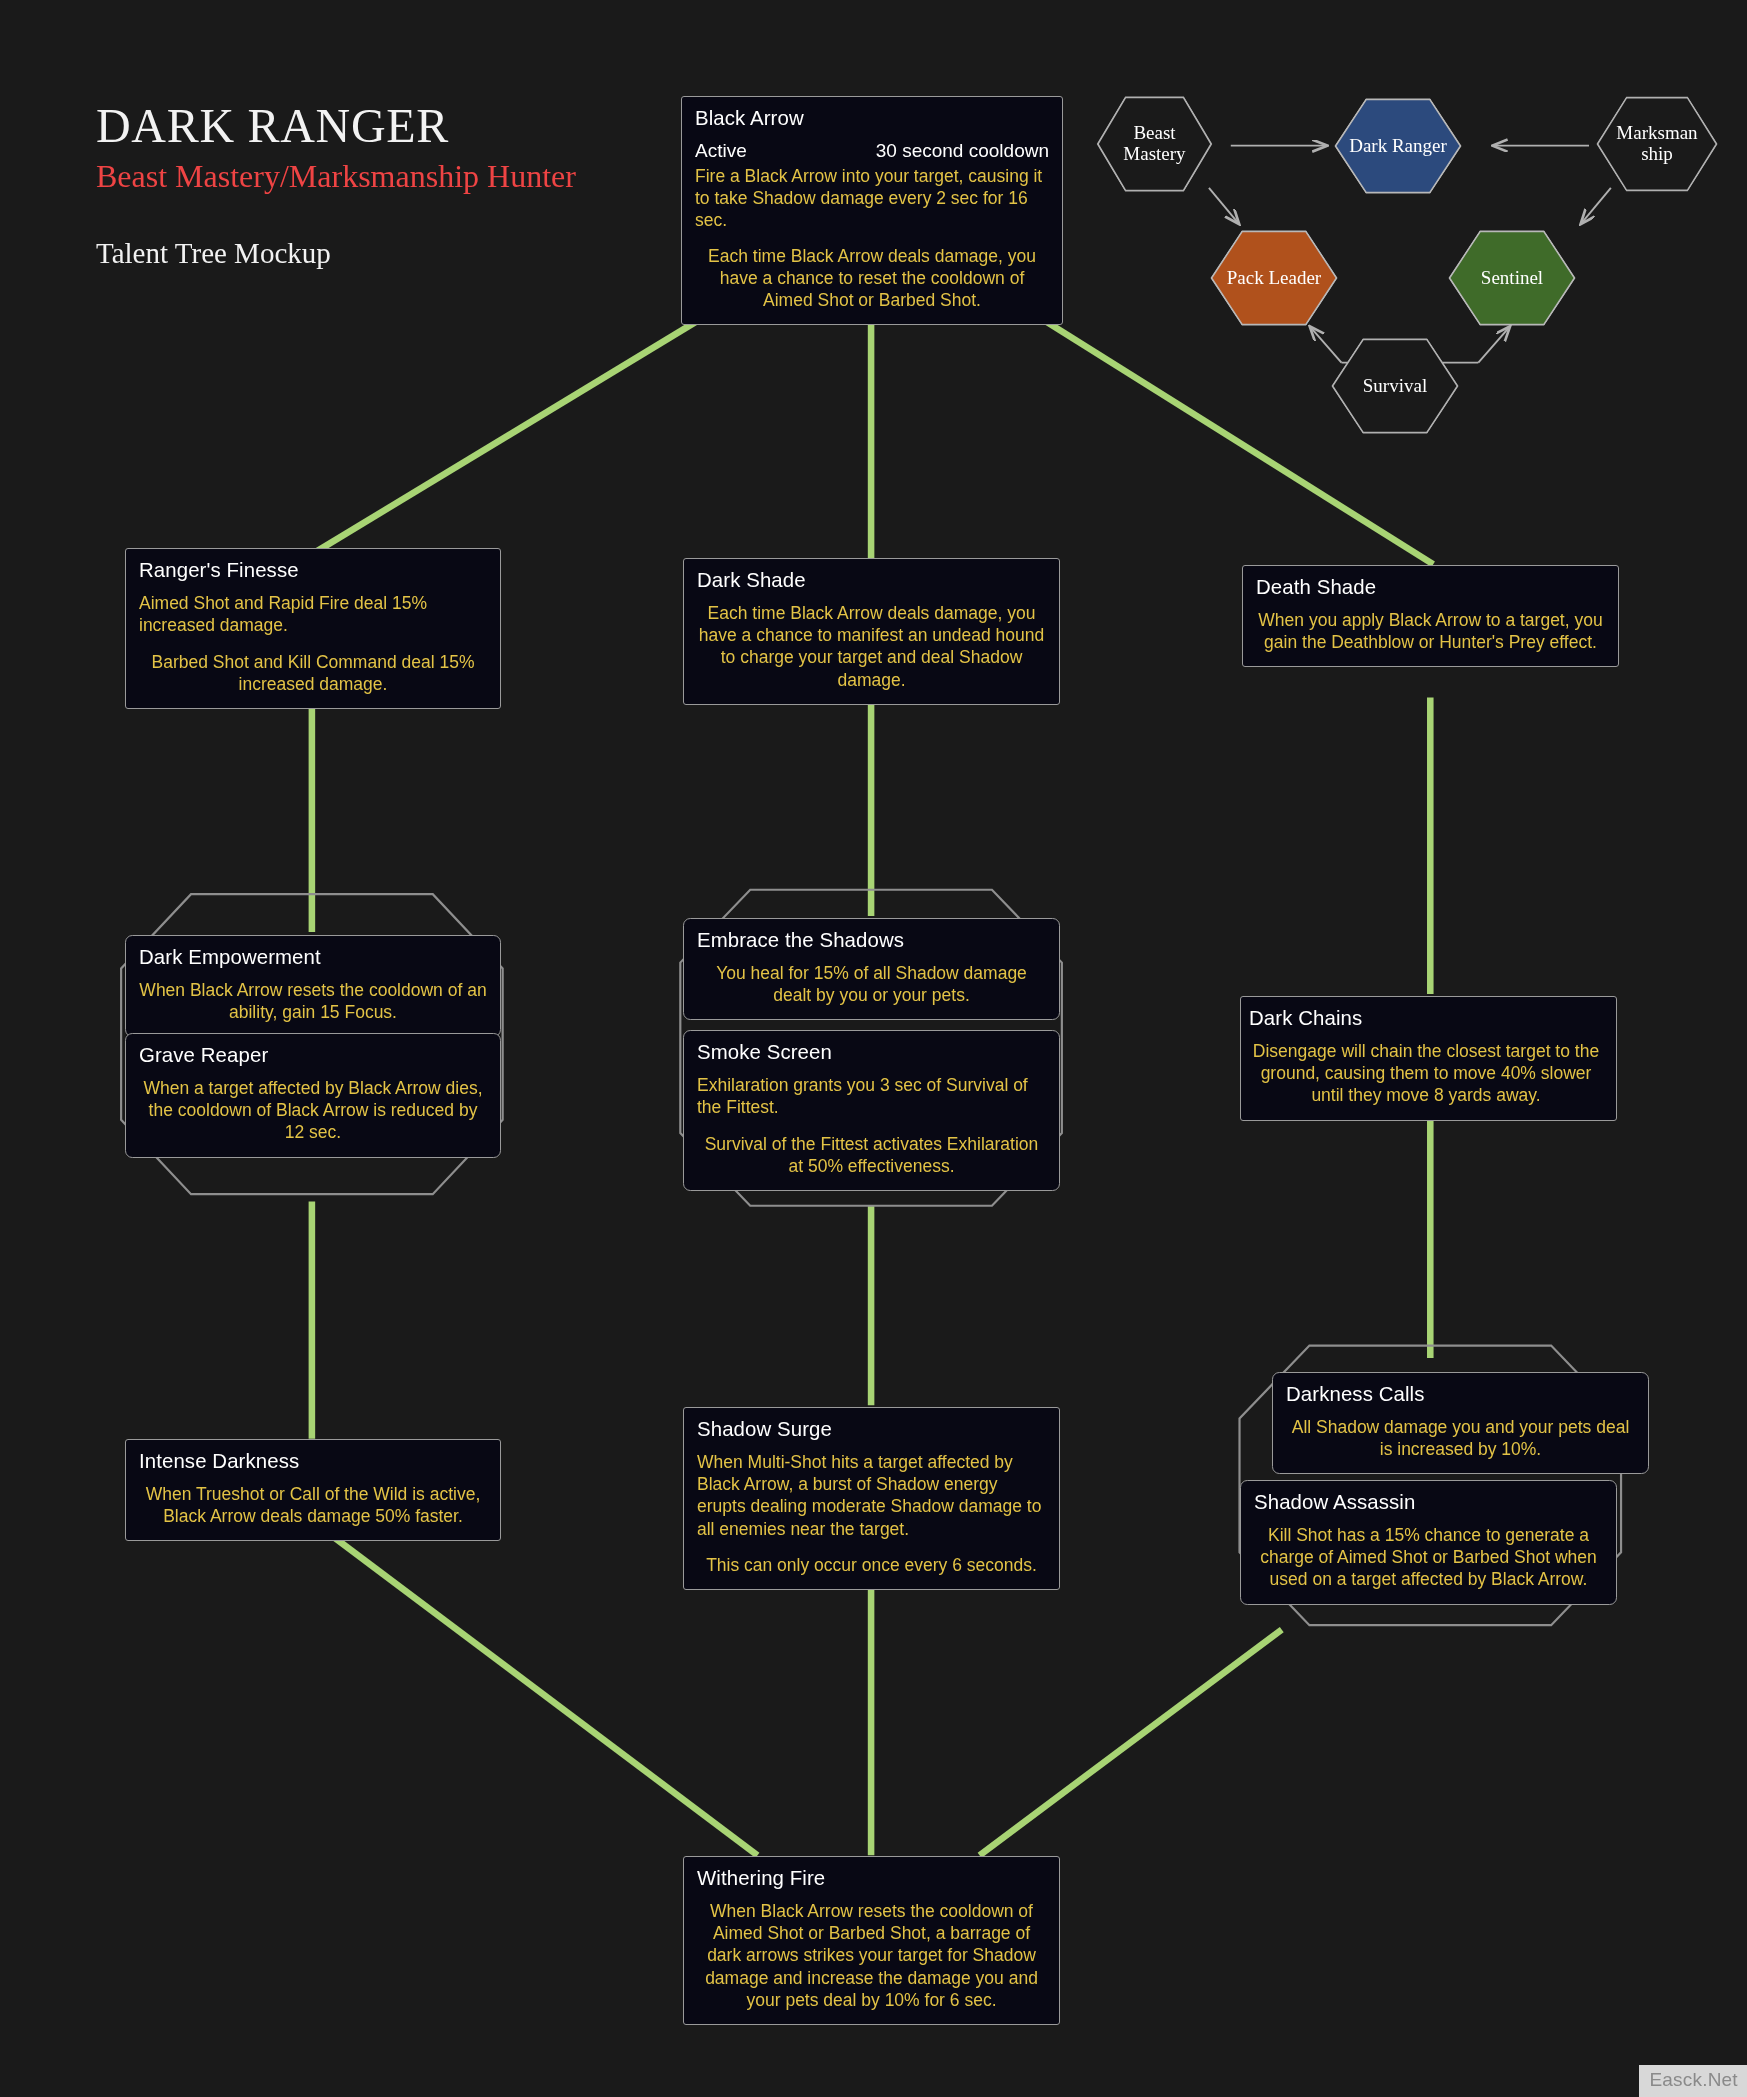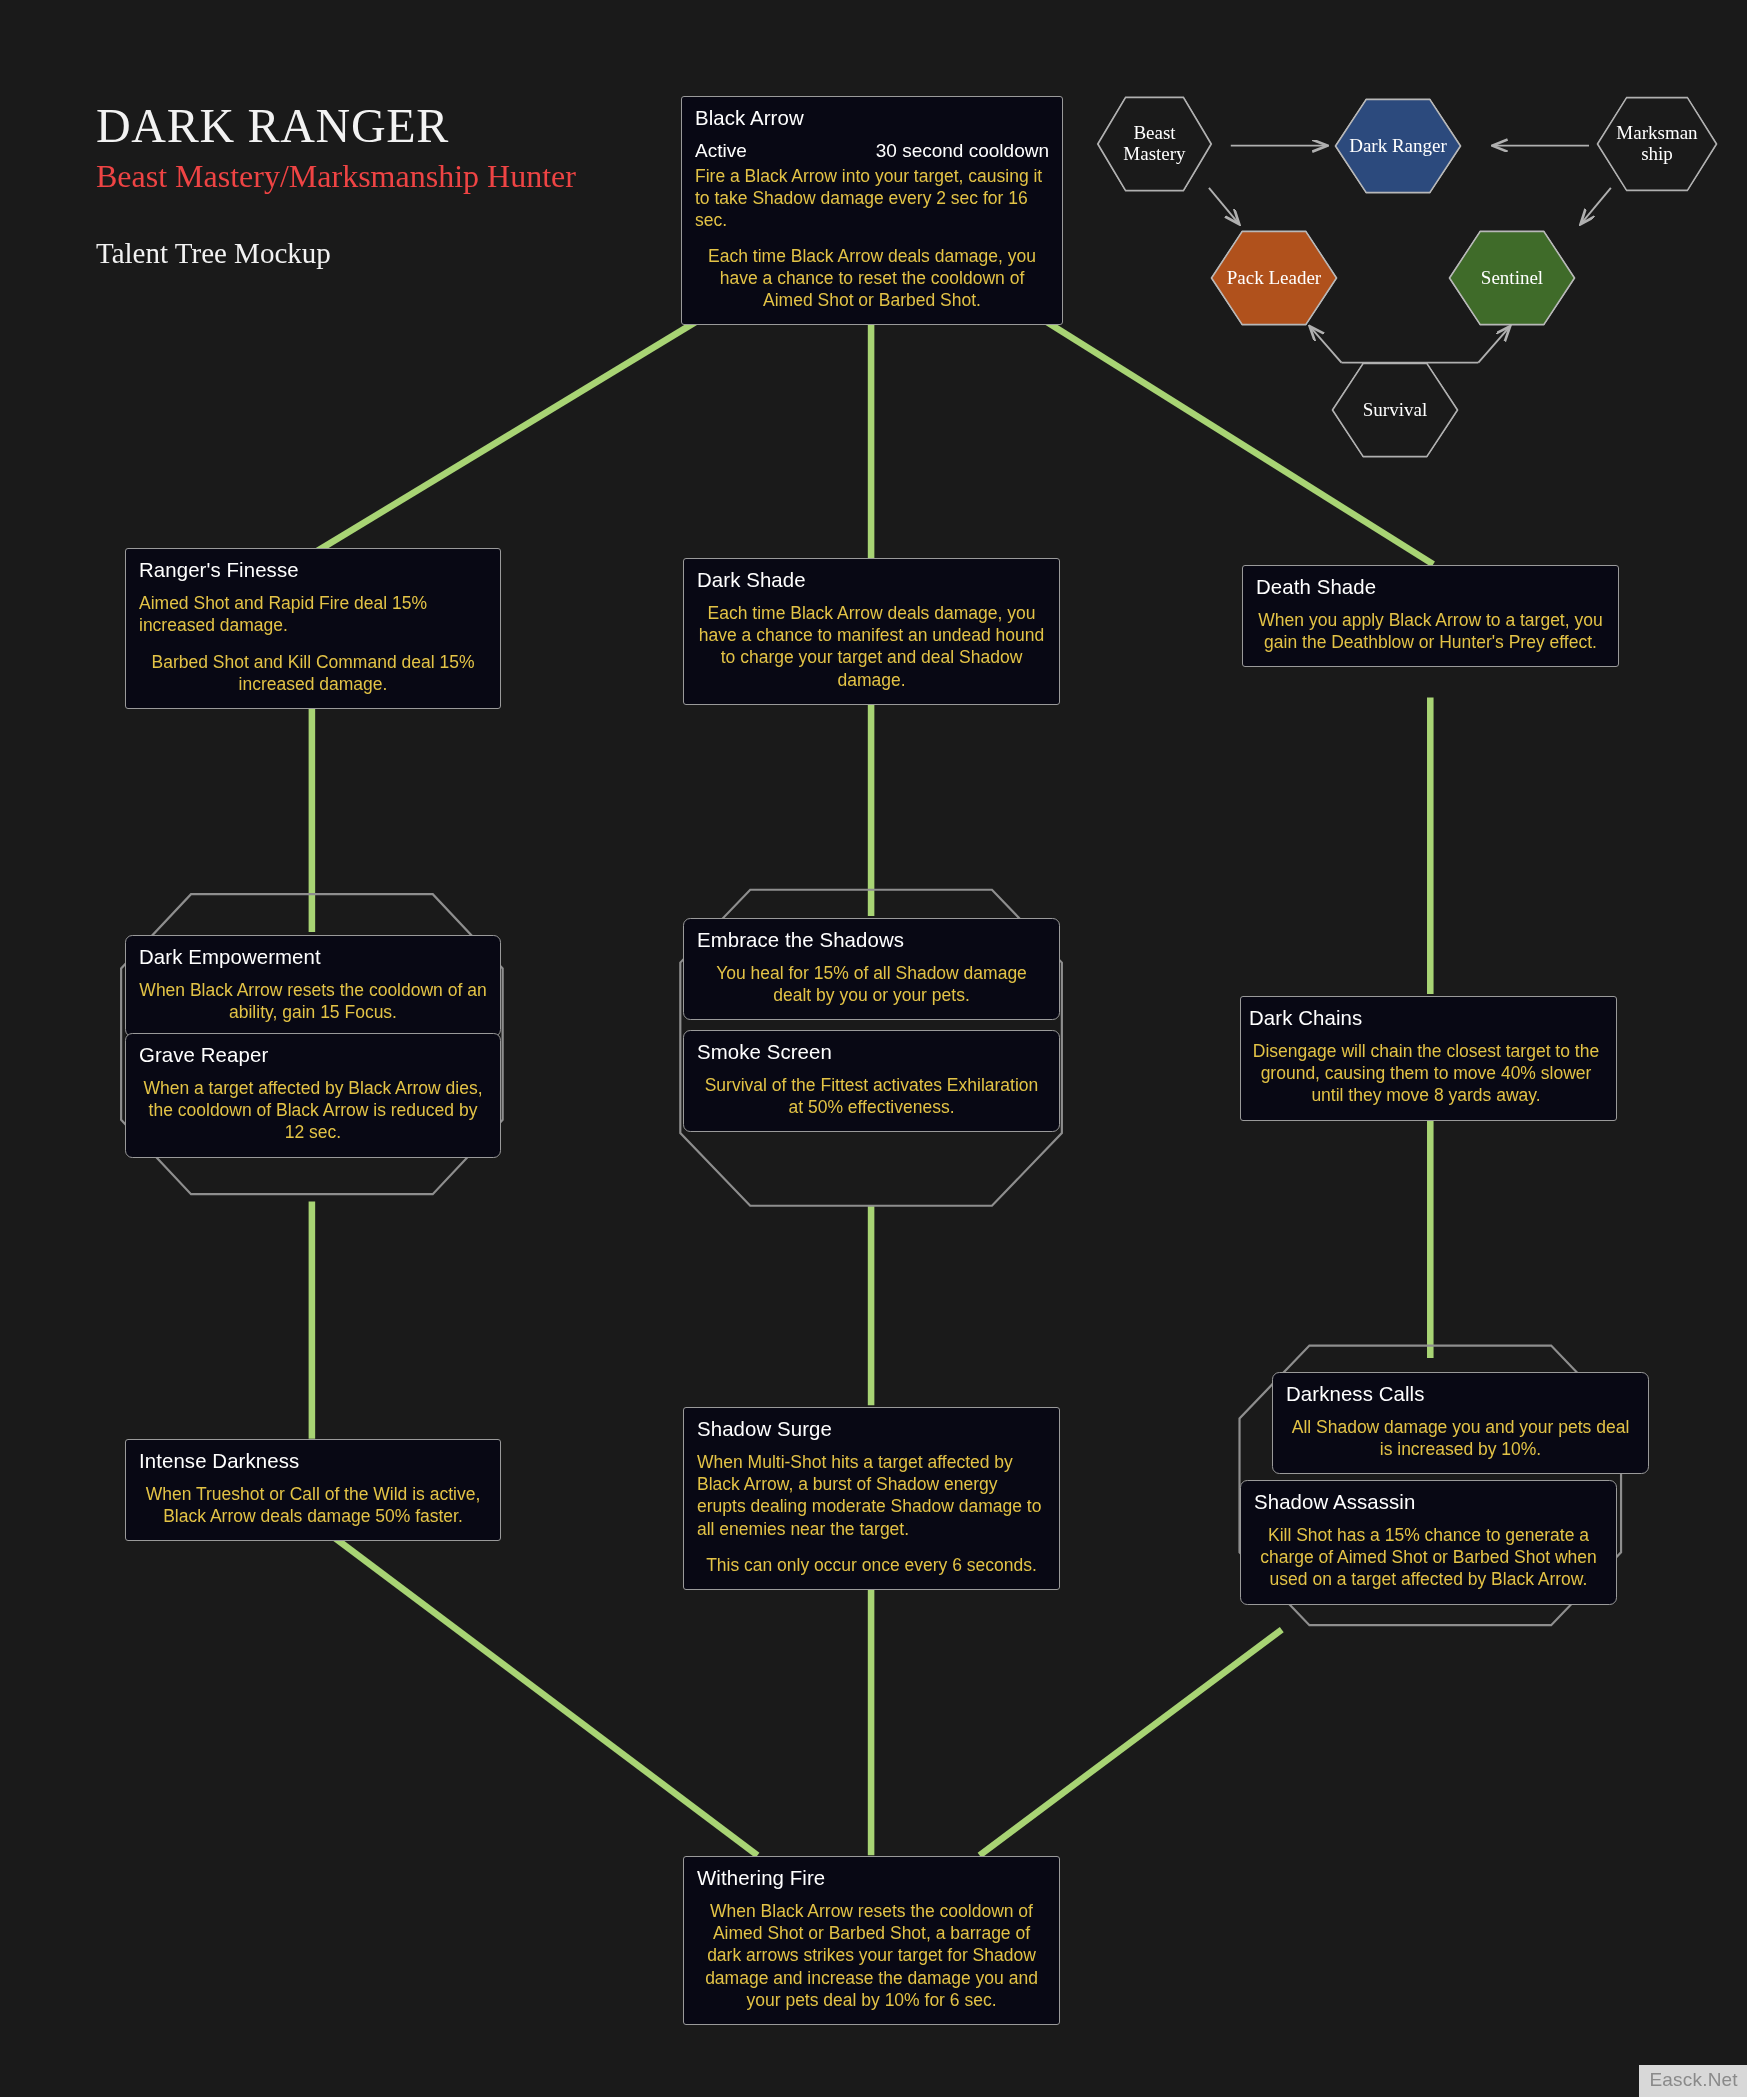--- a/index.html
+++ b/index.html
@@ -223,21 +223,21 @@
       <span class="hex-inner">Pack Leader</span>
     </div>
 
     <div class="hex" style="left:1448px; top:230px; width:128px; height:96px; background:transparent;">
       <svg style="position:absolute;left:0;top:0;width:128px;height:96px;z-index:1" viewBox="0 0 176 132">
         <polygon points="44,2 132,2 174,66 132,130 44,130 2,66" fill="#3f6b29" stroke="#b8b8b8" stroke-width="2.4"></polygon>
       </svg>
       <span class="hex-inner">Sentinel</span>
     </div>
 
-    <div class="hex" style="left:1331px; top:362px; width:128px; height:96px; background:transparent;">
+    <div class="hex" style="left:1331px; top:338px; width:128px; height:96px; background:transparent;">
       <svg style="position:absolute;left:0;top:0;width:128px;height:96px;z-index:1" viewBox="0 0 176 132">
         <polygon points="44,2 132,2 174,66 132,130 44,130 2,66" fill="#1a1a1a" stroke="#b0b0b0" stroke-width="2.4"></polygon>
       </svg>
       <span class="hex-inner">Survival</span>
     </div>
   </div>
 
   <div class="card" style="left:681px; top:96px; width:382px;">
     <div class="card-title">Black Arrow</div>
     <div class="meta-row">
@@ -275,20 +275,21 @@
     </div>
   </div>
 
   <div class="pair">
     <div class="card" style="left:683px; top:918px; width:377px;">
       <div class="card-title">Embrace the Shadows</div>
       <p>You heal for 15% of all Shadow damage dealt by you or your pets.</p>
     </div>
     <div class="card" style="left:683px; top:1030px; width:377px;">
       <div class="card-title">Smoke Screen</div>
+      <p>Exhilaration grants you 3 sec of Survival of the Fittest.</p>
       <p>Survival of the Fittest activates Exhilaration at 50% effectiveness.</p>
     </div>
   </div>
 
   <div class="card" style="left:1240px; top:996px; width:377px;padding-left:8px;">
     <div class="card-title">Dark Chains</div>
     <p>Disengage will chain the closest target to the ground, causing them to move 40% slower until they move 8 yards away.</p>
   </div>
 
   <div class="card" style="left:125px; top:1439px; width:376px;">

